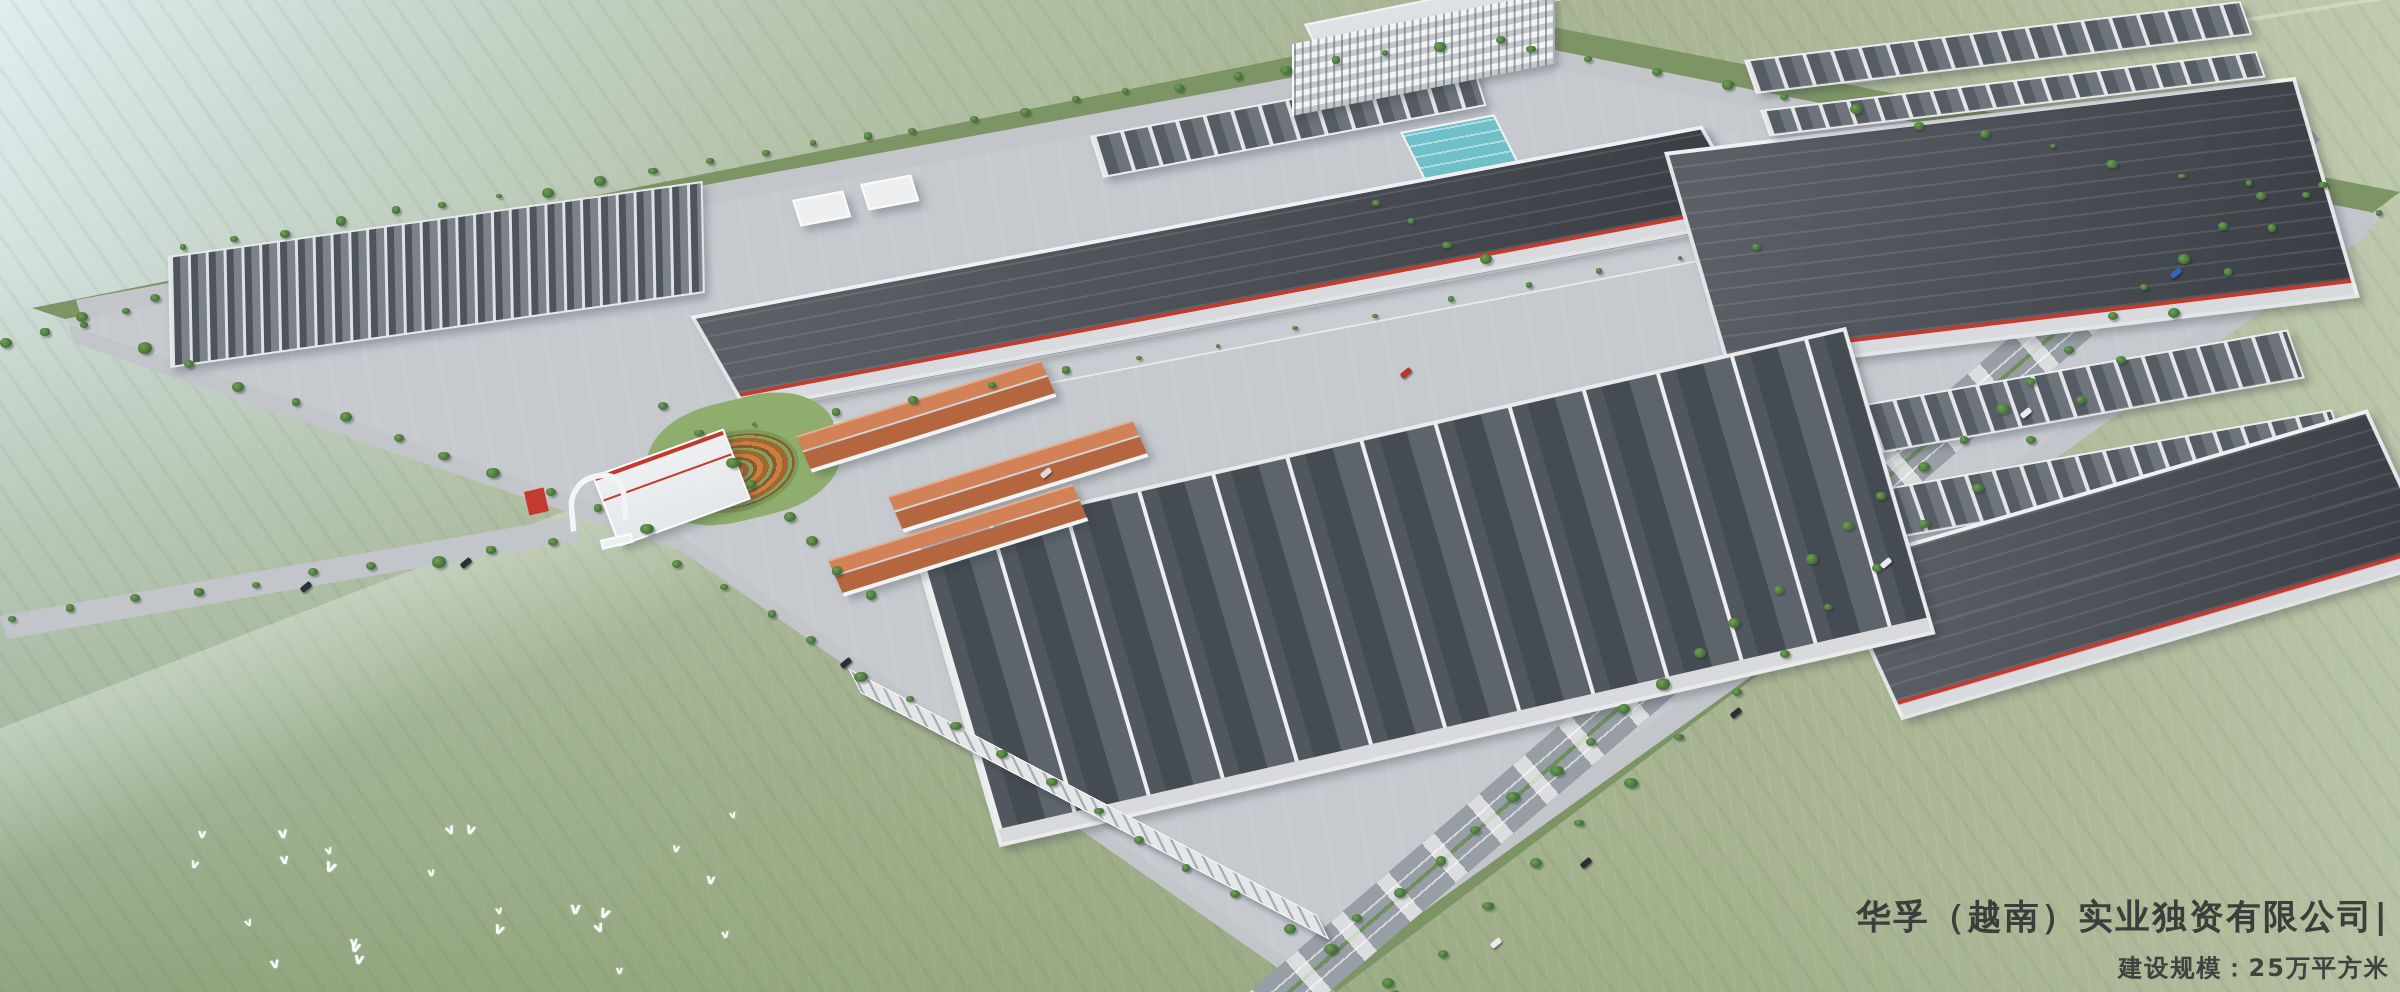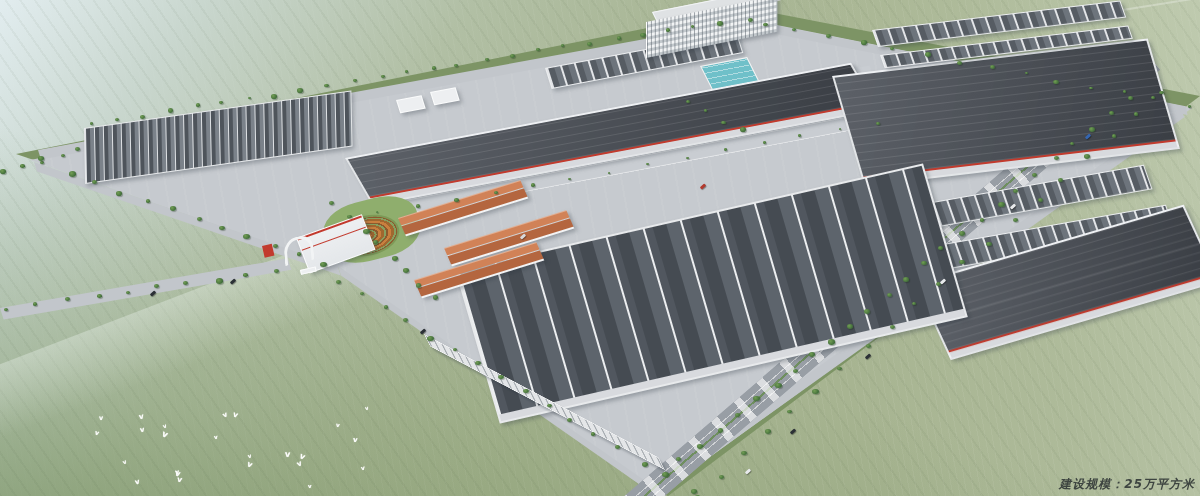--- a/index.html
+++ b/index.html
@@ -81,21 +81,21 @@
       linear-gradient(#989ea5,#989ea5);}
   .tree{position:absolute;border-radius:50%;
     background:radial-gradient(circle at 35% 35%, #729e54, #3f6b39 72%);
     box-shadow:1px 1px 1px rgba(30,45,25,0.35);}
   .bird{position:absolute;color:#fbfcfa;font-weight:bold;line-height:1;
     text-shadow:0 0 1px rgba(255,255,255,0.8);}
   .car{position:absolute;border-radius:1px;box-shadow:0 1px 1px rgba(0,0,0,0.4);}
   
   .caption{position:absolute;right:5px;bottom:3px;text-align:right;color:var(--text,#3d4440);}
   .cap-title{font-size:17px;font-weight:bold;letter-spacing:1.5px;margin-bottom:7px;color:#39403b;}
-  .cap-line{font-size:12px;font-weight:bold;letter-spacing:1px;line-height:1.32;font-style:italic;}
+  .cap-line{font-size:12px;font-weight:bold;letter-spacing:1px;line-height:1.32;}
 </style>
 </head>
 <body>
 
 <div id="canvas">
 
   <div class="field-layer plow-a"></div>
   <div class="field-layer haze"></div>
   <div class="field-layer deepgreen"></div>
   <div class="field-layer rightlight"></div>
@@ -342,15 +342,16 @@
       <span class="car" style="left: 790px; top: 430px; width: 6px; height: 3px; background: rgb(43, 48, 54); transform: rotate(-40deg);"></span>
       <span class="car" style="left: 745px; top: 470px; width: 6px; height: 3px; background: rgb(232, 234, 236); transform: rotate(-40deg);"></span>
       <span class="car" style="left: 150px; top: 292px; width: 6px; height: 3px; background: rgb(43, 48, 54); transform: rotate(-40deg);"></span>
       <span class="car" style="left: 230px; top: 280px; width: 6px; height: 3px; background: rgb(43, 48, 54); transform: rotate(-40deg);"></span>
       <span class="car" style="left: 520px; top: 235px; width: 6px; height: 3px; background: rgb(216, 217, 219); transform: rotate(-40deg);"></span>
       <span class="car" style="left: 700px; top: 185px; width: 6px; height: 3px; background: rgb(178, 58, 46); transform: rotate(-40deg);"></span>
       <span class="car" style="left: 420px; top: 330px; width: 6px; height: 3px; background: rgb(43, 48, 54); transform: rotate(-40deg);"></span>
     </div>
 
   <div class="caption">
+    <div class="cap-title">华孚（越南）实业独资有限公司|</div>
     <div class="cap-line">建设规模：25万平方米</div>
   </div>
 </div>
 
 </body></html>

